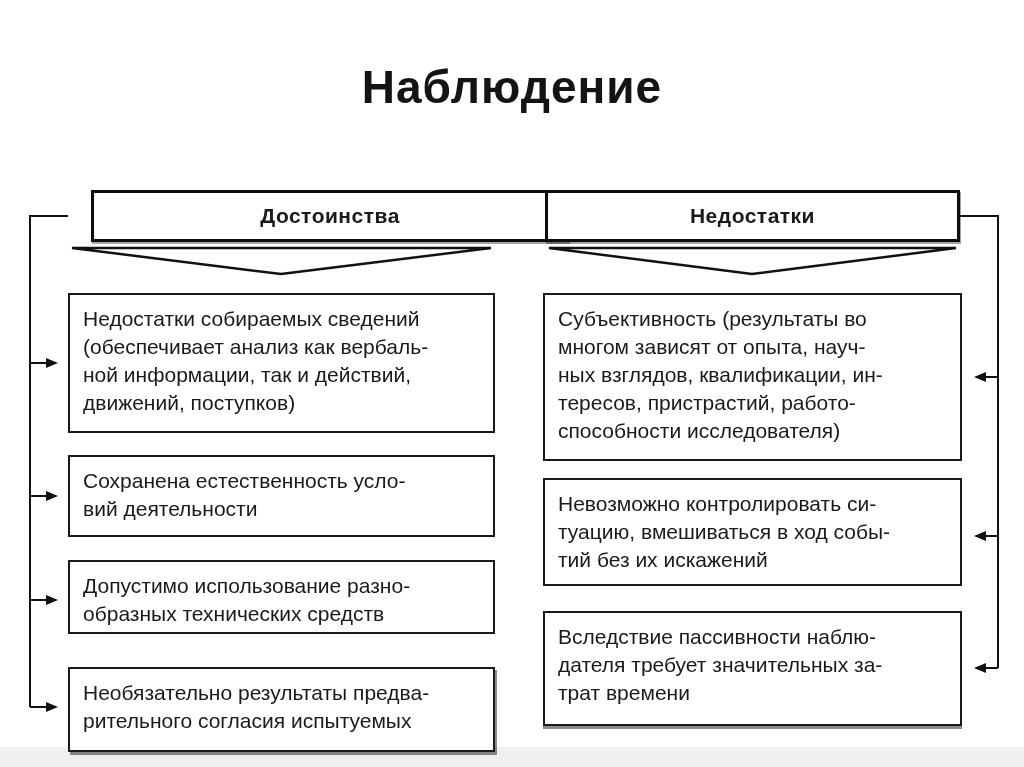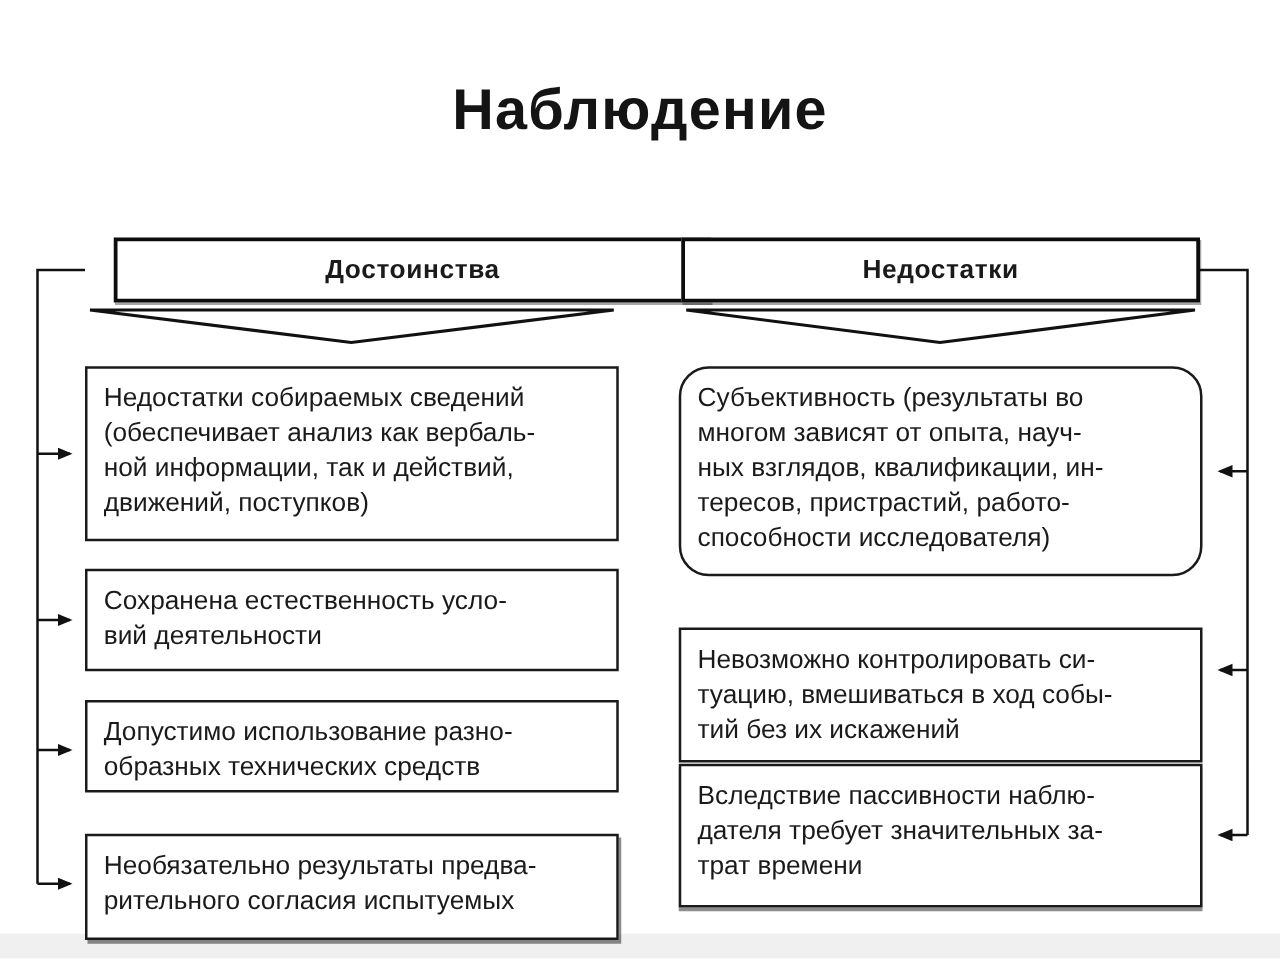--- a/index.html
+++ b/index.html
@@ -64,22 +64,22 @@
     z-index: 2;
   }
   .left-col  { left: 68px;  width: 427px; }
   .right-col { left: 543px; width: 419px; }
 
   #adv-0 { top: 293px; height: 140px; }
   #adv-1 { top: 455px; height: 82px;  }
   #adv-2 { top: 560px; height: 74px;  }
   #adv-3 { top: 667px; height: 85px;  box-shadow: 2px 3px 0 rgba(0,0,0,0.45); }
 
-  #dis-0 { top: 293px; height: 168px; border-radius: 24px; }
-  #dis-1 { top: 478px; height: 108px; margin-top: 24px; }
+  #dis-0 { top: 293px; height: 168px; }
+  #dis-1 { top: 478px; height: 108px; }
   #dis-2 { top: 611px; height: 115px; box-shadow: 0 3px 0 rgba(0,0,0,0.45); }
 
   #connectors {
     position: absolute;
     left: 0; top: 0;
     z-index: 1;
     pointer-events: none;
   }
   .bottom-edge {
     position: absolute;

